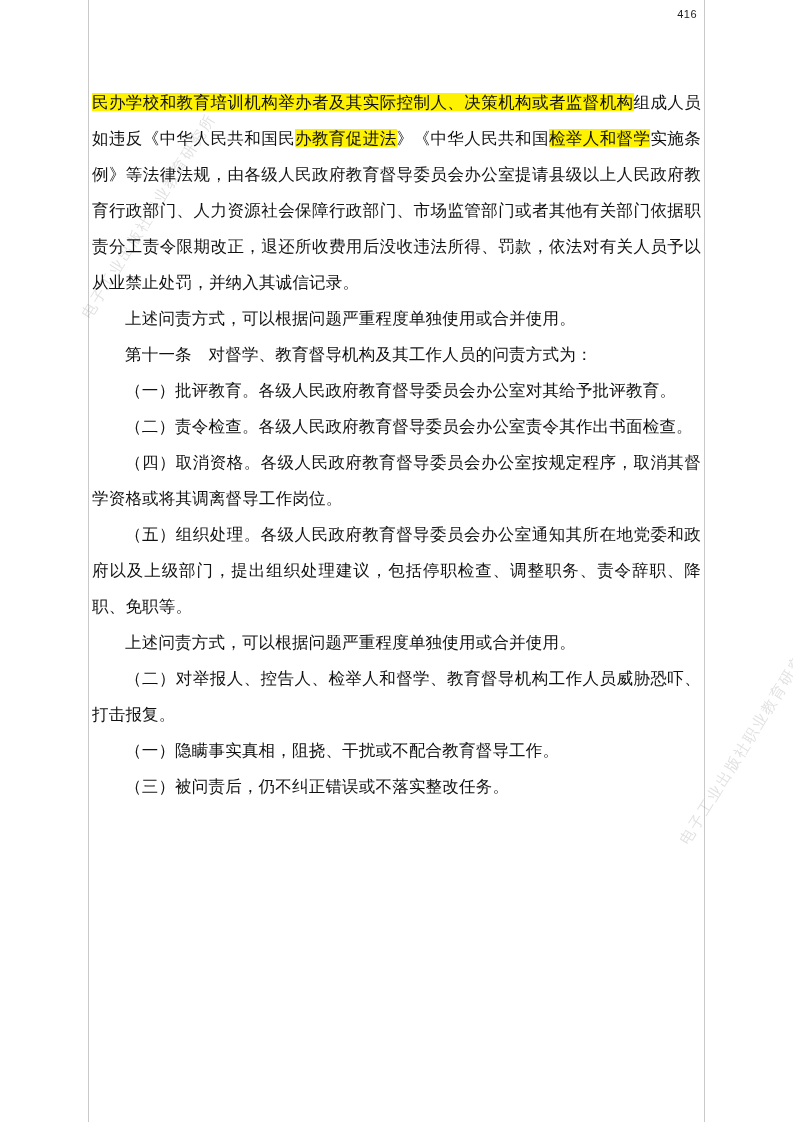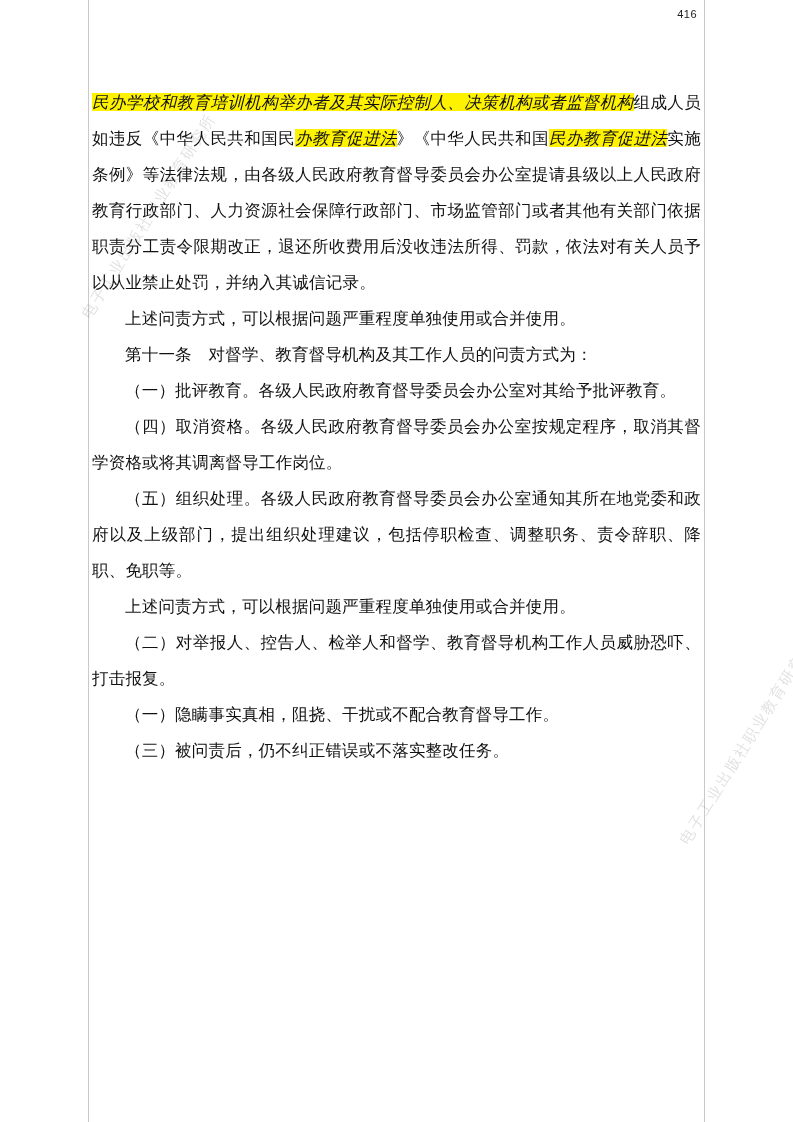--- a/index.html
+++ b/index.html
@@ -54,21 +54,20 @@
     text-align: justify;
     text-justify: inter-ideograph;
     letter-spacing: 0.2px;
     font-family: "Liberation Sans", sans-serif;
   }
   p.indent {
     text-indent: 33px;
   }
   .hl {
     background: #fff200;
-    font-style: italic;
   }
 
   
   .watermark {
     position: absolute;
     color: rgba(120,120,120,0.22);
     font-size: 15px;
     letter-spacing: 2px;
     white-space: nowrap;
     transform-origin: left top;
@@ -93,24 +92,25 @@
 
   <div class="edge-left"></div>
   <div class="edge-right"></div>
 
   <div class="page-number">416</div>
 
   <div class="watermark wm1">电子工业出版社职业教育研究所</div>
   <div class="watermark wm2">电子工业出版社职业教育研究所</div>
 
   <div class="content" id="doc-body">
-      <p class="para"><span class="hl">民办学校和教育培训机构举办者及其实际控制人、决策机构或者监督机构</span><span>组成人员如违反《中华人民共和国民</span><span class="hl">办教育促进法</span><span>》《中华人民共和国</span><span class="hl">民办教育促进法</span><span>实施条例》等法律法规，由各级人民政府教育督导委员会办公室提请县级以上人民政府教育行政部门、人力资源社会保障行政部门、市场监管部门或者其他有关部门依据职责分工责令限期改正，退还所收费用后没收违法所得、罚款，依法对有关人员予以从业禁止处罚，并纳入其诚信记录。</span></p>
+      <p class="para"><span class="hl">民办学校和教育培训机构举办者及其实际控制人、决策机构或者监督机构</span><span>组成人员如违反《中华人民共和国民</span><span class="hl">办教育促进法</span><span>》《中华人民共和国</span><span class="hl">检举人和督学</span><span>实施条例》等法律法规，由各级人民政府教育督导委员会办公室提请县级以上人民政府教育行政部门、人力资源社会保障行政部门、市场监管部门或者其他有关部门依据职责分工责令限期改正，退还所收费用后没收违法所得、罚款，依法对有关人员予以从业禁止处罚，并纳入其诚信记录。</span></p>
       <p class="para indent"><span>上述问责方式，可以根据问题严重程度单独使用或合并使用。</span></p>
       <p class="para indent"><span>第十一条　对督学、教育督导机构及其工作人员的问责方式为：</span></p>
       <p class="para indent"><span>（一）批评教育。各级人民政府教育督导委员会办公室对其给予批评教育。</span></p>
+      <p class="para indent"><span>（二）责令检查。各级人民政府教育督导委员会办公室责令其作出书面检查。</span></p>
       <p class="para indent"><span>（四）取消资格。各级人民政府教育督导委员会办公室按规定程序，取消其督学资格或将其调离督导工作岗位。</span></p>
       <p class="para indent"><span>（五）组织处理。各级人民政府教育督导委员会办公室通知其所在地党委和政府以及上级部门，提出组织处理建议，包括停职检查、调整职务、责令辞职、降职、免职等。</span></p>
       <p class="para indent"><span>上述问责方式，可以根据问题严重程度单独使用或合并使用。</span></p>
       <p class="para indent"><span>（二）对举报人、控告人、检举人和督学、教育督导机构工作人员威胁恐吓、打击报复。</span></p>
       <p class="para indent"><span>（一）隐瞒事实真相，阻挠、干扰或不配合教育督导工作。</span></p>
       <p class="para indent"><span>（三）被问责后，仍不纠正错误或不落实整改任务。</span></p>
     </div>
 
 </div>
 

